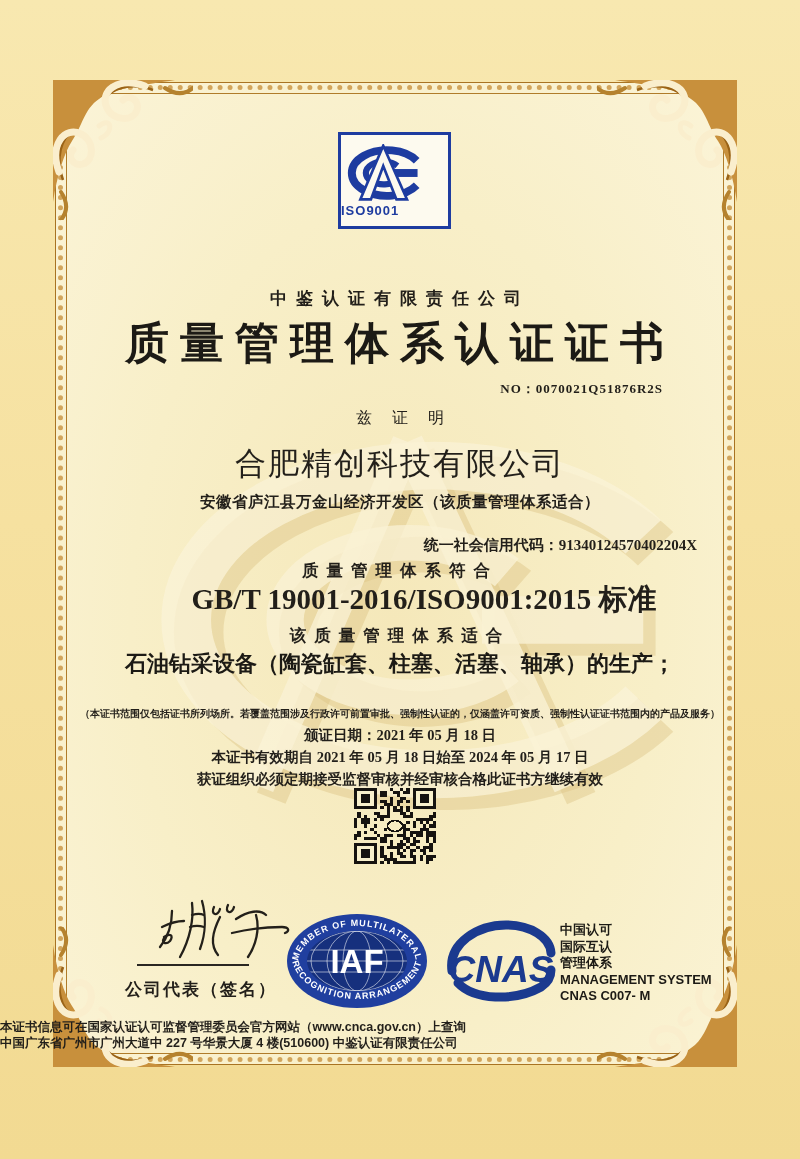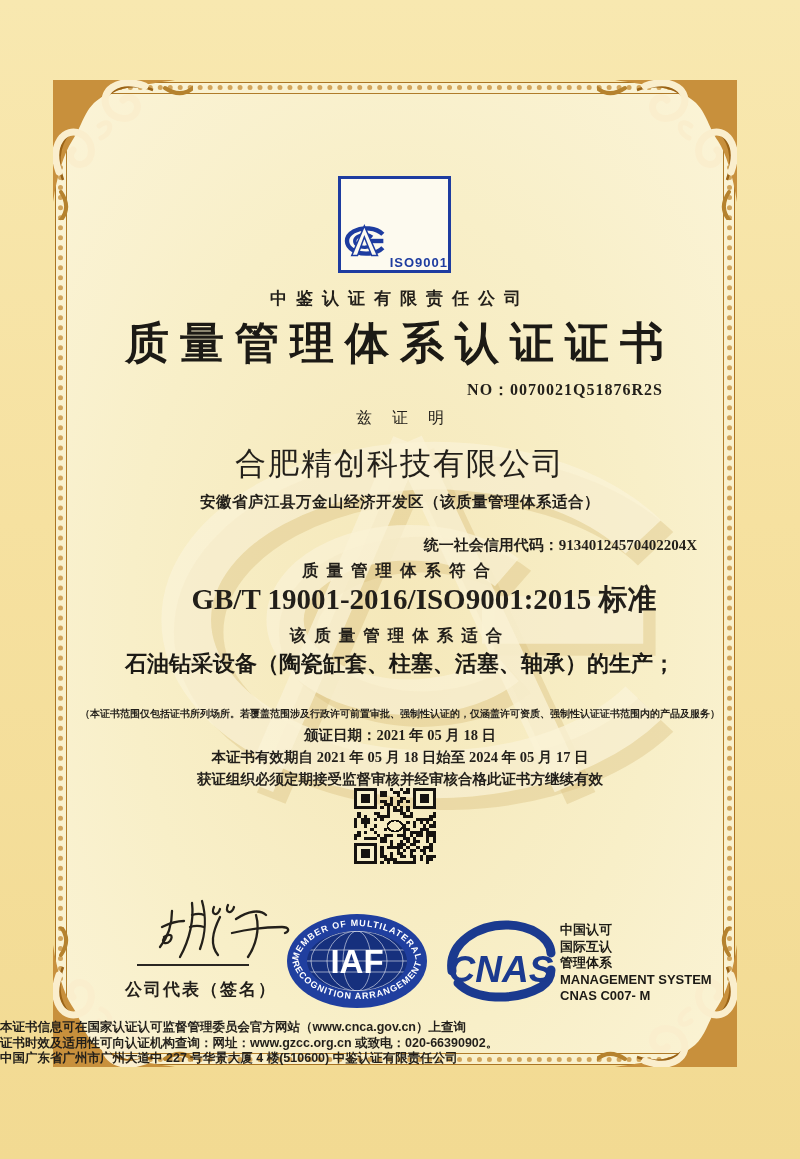--- a/index.html
+++ b/index.html
@@ -16,21 +16,21 @@
   .corner.tl{left:53px;top:80px;}
   .corner.tr{left:597px;top:80px;transform:scaleX(-1);}
   .corner.bl{left:53px;top:927px;transform:scaleY(-1);}
   .corner.br{left:597px;top:927px;transform:scale(-1,-1);}
   .watermark{position:absolute;left:110px;top:430px;width:620px;height:380px;opacity:.6;}
 
   .t{position:absolute;left:0;right:0;text-align:center;color:#221f1a;white-space:nowrap;}
   .issuer{top:287px;font-size:17px;letter-spacing:9px;font-weight:600;}
   .title{top:314px;font-size:44px;font-weight:700;letter-spacing:11px;
          font-family:"Liberation Sans","DejaVu Sans",sans-serif;color:#1c1a15;}
-  .certno{top:380px;left:auto;right:137px;font-size:16px;font-weight:700;letter-spacing:1px;}
+  .certno{top:380px;left:auto;right:137px;font-size:13px;font-weight:700;letter-spacing:1px;}
   .hereby{top:408px;font-size:16px;letter-spacing:20px;padding-left:20px;}
   .company{top:423px;font-size:31px;letter-spacing:2px;margin-top:20px;}
   .address{top:492px;font-size:15.5px;font-weight:700;letter-spacing:.5px;}
   .credit{top:536px;left:auto;right:103px;font-size:15px;font-weight:700;}
   .conform{top:560px;font-size:16.5px;letter-spacing:8px;font-weight:600;}
   .standard{top:580px;font-size:29px;font-weight:700;padding-left:48px;}
   .scopeintro{top:625px;font-size:16.5px;letter-spacing:8px;font-weight:600;}
   .scope1{top:649px;font-size:22px;font-weight:700;font-family:"Liberation Sans","DejaVu Sans",sans-serif;color:#1c1a15;}
   .scope2{top:677px;font-size:22px;font-weight:700;font-family:"Liberation Sans","DejaVu Sans",sans-serif;color:#1c1a15;}
   .fineprint{top:707px;font-size:10px;font-weight:700;}
@@ -42,21 +42,21 @@
   .sigline{position:absolute;left:137px;top:964px;width:112px;height:1.5px;background:#2a2722;}
   .siglabel{position:absolute;left:125px;top:978px;font-size:17px;letter-spacing:2px;color:#221f1a;font-weight:600;}
   .iaf{position:absolute;left:286px;top:914px;}
   .cnasmark{position:absolute;left:446px;top:915px;}
   .cnastext{position:absolute;left:560px;top:922px;font-family:"Liberation Sans","DejaVu Sans",sans-serif;
             font-weight:700;color:#1c1a15;font-size:13px;line-height:16.5px;white-space:nowrap;}
   .footer{position:absolute;left:0;right:0;top:1020px;
           font-family:"Liberation Sans","DejaVu Sans",sans-serif;font-weight:700;
           font-size:12.5px;line-height:15.5px;color:#221f1a;white-space:nowrap;}
   .logobox{position:absolute;left:338px;top:132px;width:113px;height:97px;border:3px solid #1e3ca0;
-           background:#fdfaef;box-sizing:border-box;display:flex;flex-direction:row;align-items:flex-end;justify-content:center;margin-top:44px;}
+           background:#fdfaef;box-sizing:border-box;display:flex;flex-direction:column;align-items:flex-start;justify-content:center;}
   .logobox .lbl{font-family:"Liberation Sans","DejaVu Sans",sans-serif;color:#1e3ca0;font-weight:700;font-size:13px;letter-spacing:1px;margin-top:1px;}
 </style>
 </head>
 <body>
 
 <div class="cert">
 
   <div class="paper"></div>
 
   <svg class="watermark" viewBox="0 0 100 64" preserveAspectRatio="none">
@@ -396,17 +396,16 @@
   <div class="cnastext">
     <div>中国认可</div>
     <div>国际互认</div>
     <div>管理体系</div>
     <div>MANAGEMENT SYSTEM</div>
     <div>CNAS C007- M</div>
   </div>
 
   <div class="footer">
     <div>本证书信息可在国家认证认可监督管理委员会官方网站（www.cnca.gov.cn）上查询</div>
-    <div>证书时效及适用性可向认证机构查询：网址：www.gzcc.org.cn 或致电：020-66390902。</div>
     <div>中国广东省广州市广州大道中 227 号华景大厦 4 楼(510600)  中鉴认证有限责任公司</div>
   </div>
 
 </div>
 
 </body></html>

